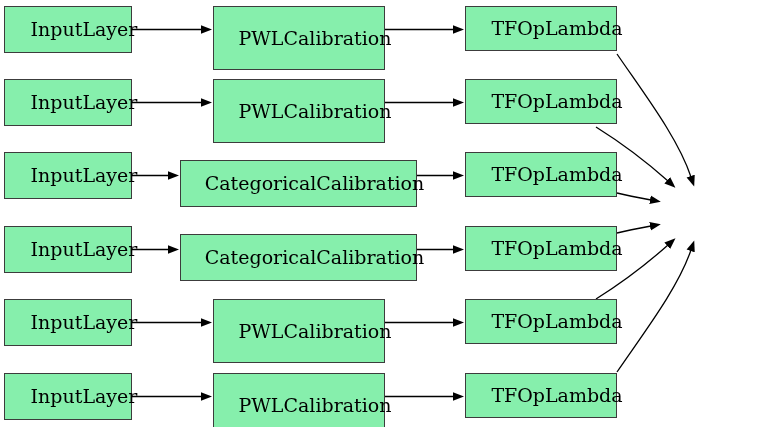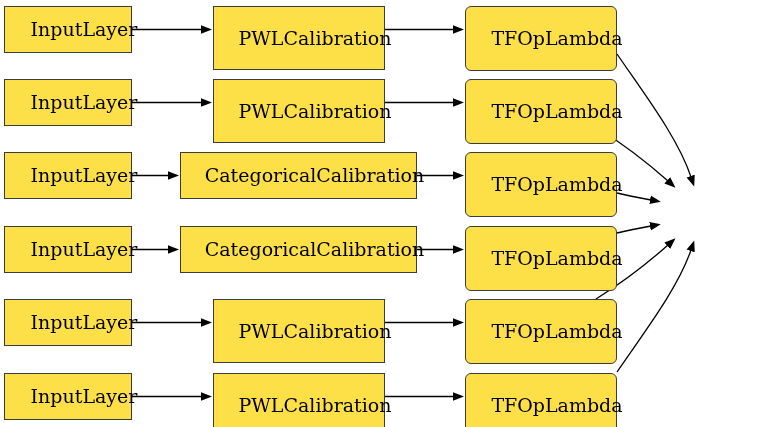--- a/index.html
+++ b/index.html
@@ -18,38 +18,38 @@
   .edges {
     position: absolute;
     left: 0;
     top: 0;
     width: 757px;
     height: 427px;
   }
   .node {
     position: absolute;
     box-sizing: border-box;
-    background: #fde047;
+    background: #86efac;
     border: 1.7px solid #3c3c3c;
     color: #000000;
     font-size: 19px;
     line-height: 1;
     display: flex;
     align-items: center;
     justify-content: center;
     white-space: nowrap;
     padding-left: 32px;
   }
   
   .n-in   { left: 4px;   width: 128px; height: 47px; }
   
   .n-pwl  { left: 213px; width: 172px; height: 64px; }
-  .n-cat  { left: 180px; width: 237px; height: 47px; }
+  .n-cat  { left: 180px; width: 237px; height: 47px; margin-top: 8px; }
   
-  .n-op   { left: 465px; width: 152px; height: 65px; border-radius: 6px; }
+  .n-op   { left: 465px; width: 152px; height: 45px; }
   
   .n-out  { left: 663px; top: 189px; width: 89px; height: 48px; }
 
   .r1 { top: 6px; }
   .r2 { top: 79px; }
   .r3 { top: 152px; }
   .r4 { top: 226px; }
   .r5 { top: 299px; }
   .r6 { top: 373px; }
 

